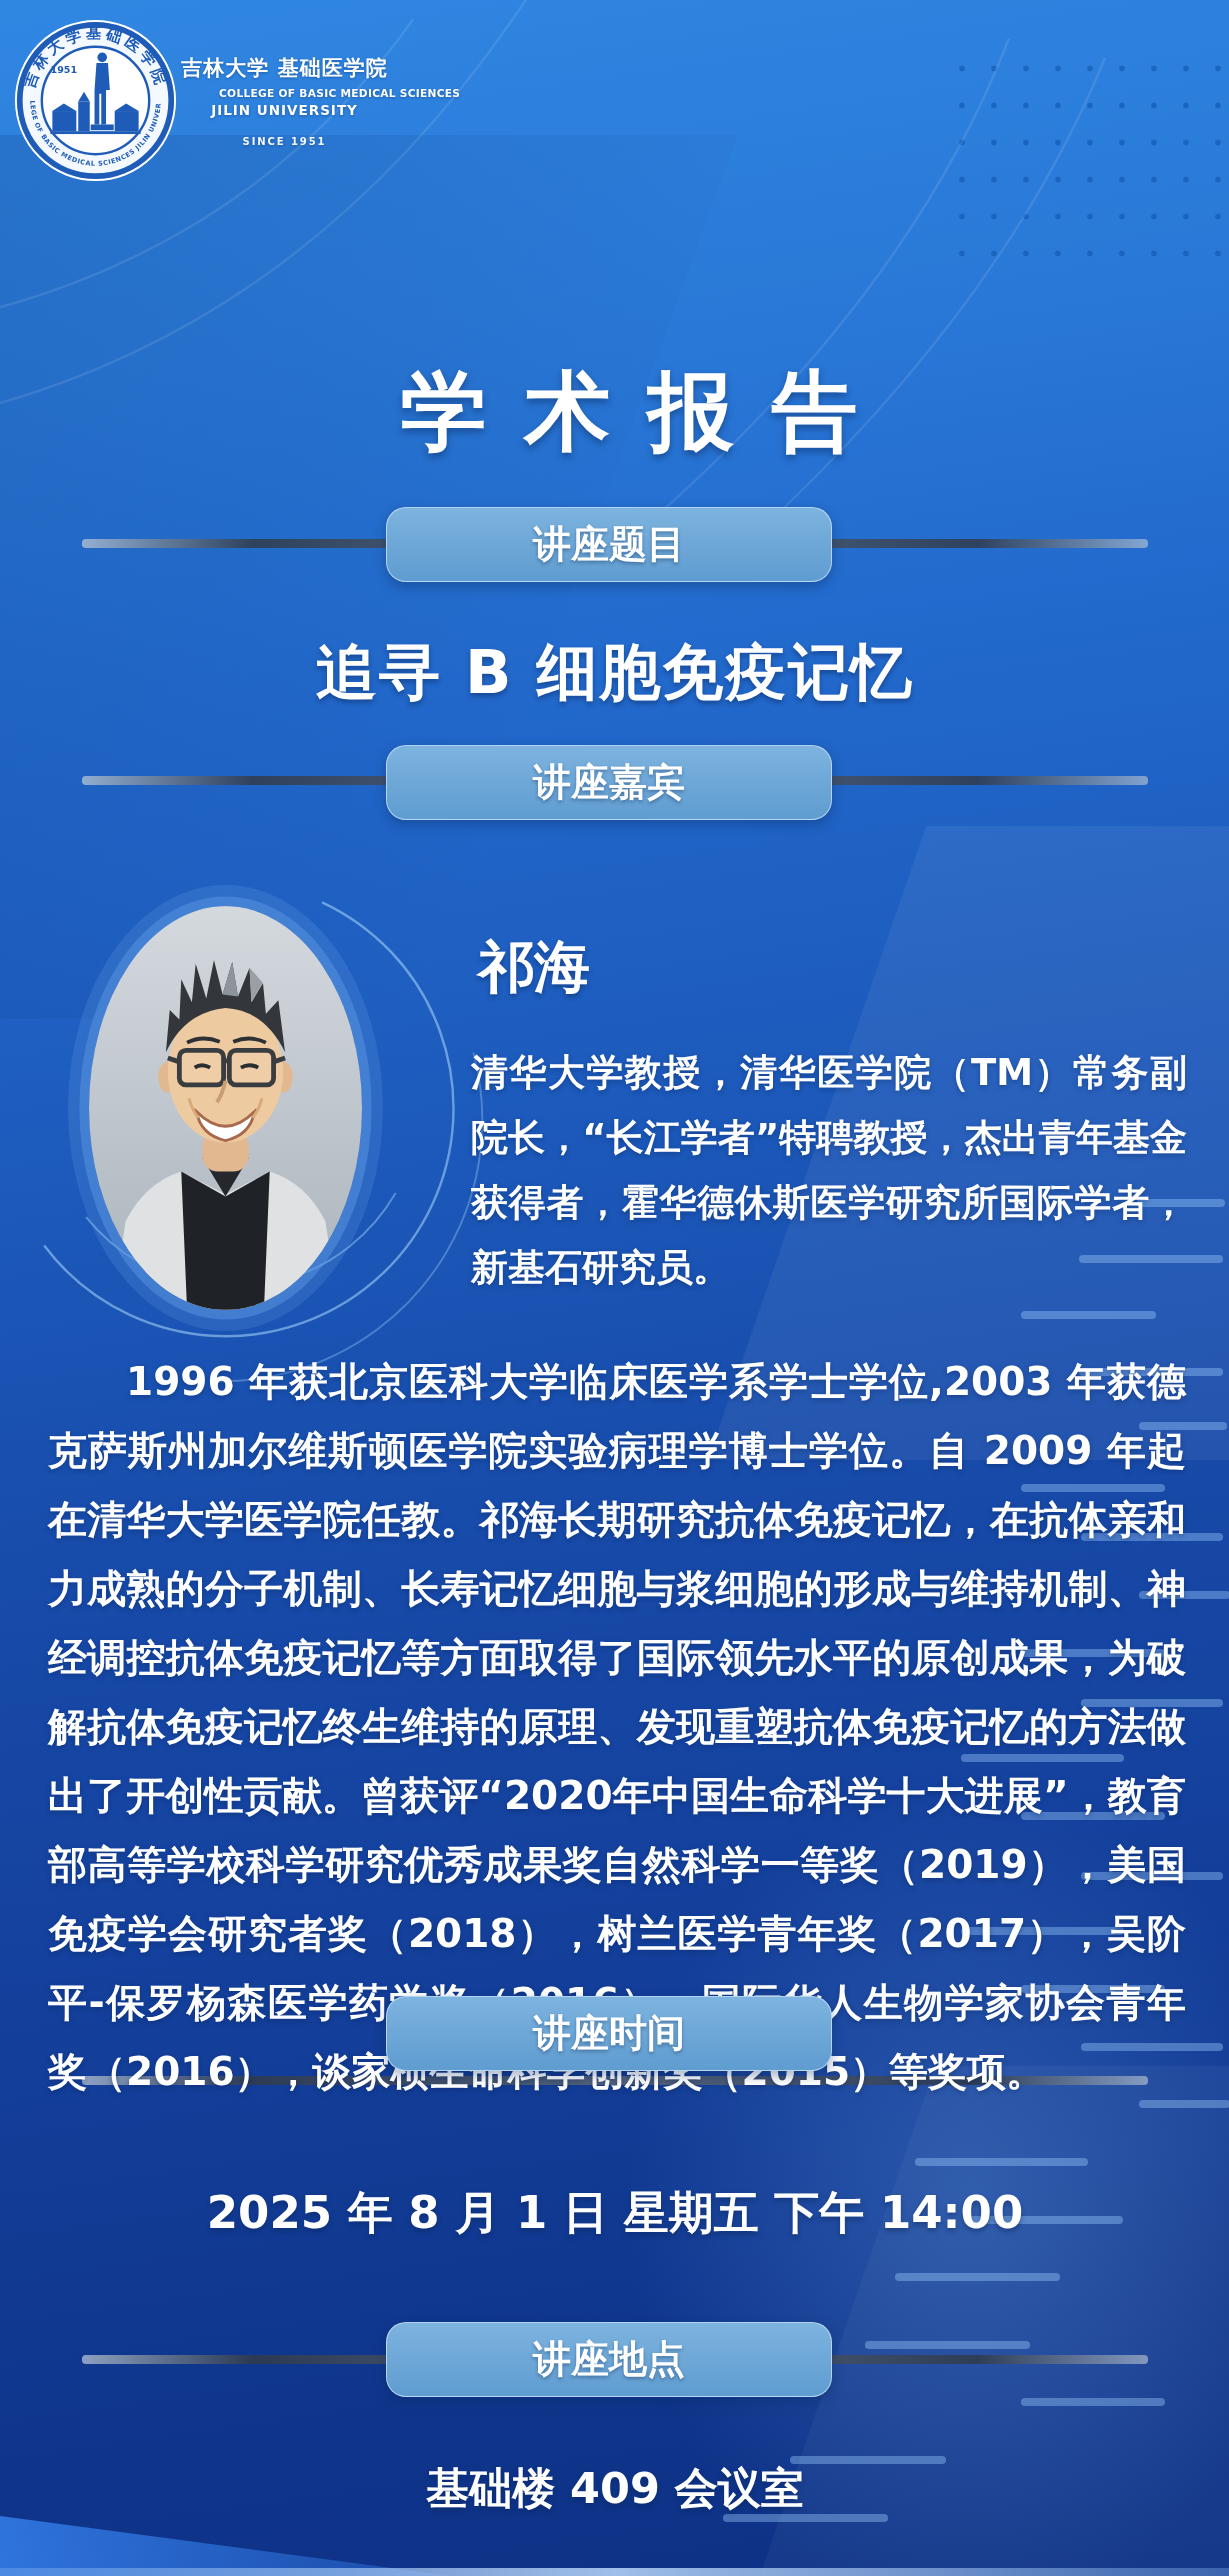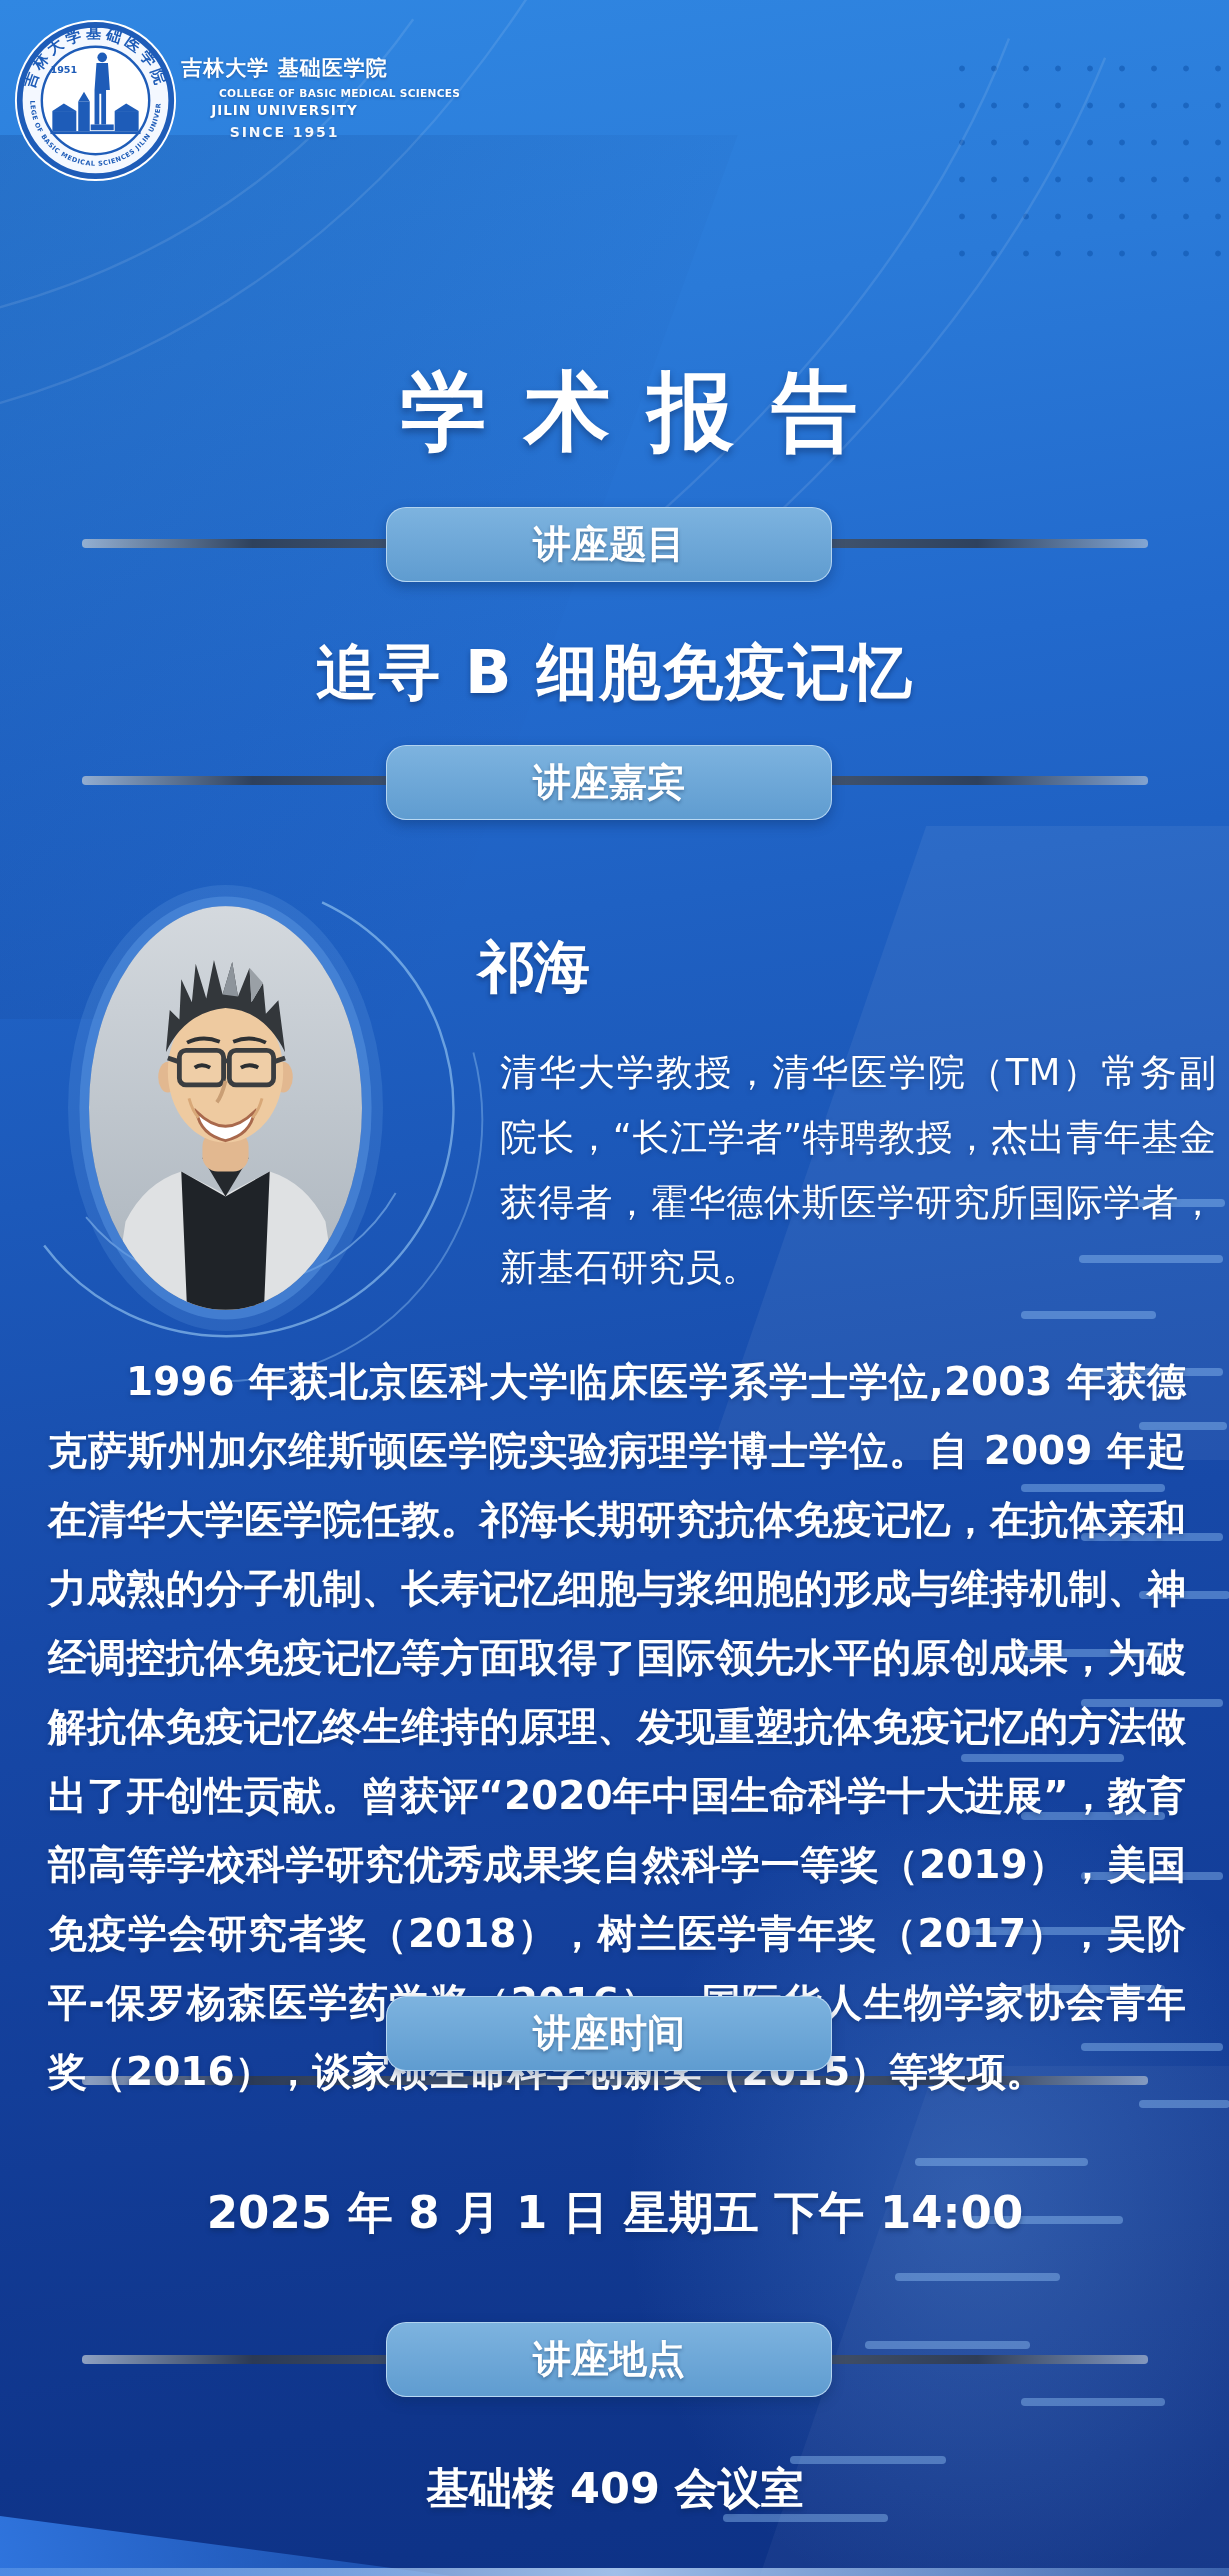--- a/index.html
+++ b/index.html
@@ -28,40 +28,40 @@
   .arcs{position:absolute;z-index:2;left:-19px;top:822px;width:557px;height:577px;}
   .dash{position:absolute;height:7.7px;border-radius:3.8px;background:rgba(150,198,248,0.42);}
   .dashes{position:absolute;inset:0;z-index:2;}
   
   .logo{position:absolute;z-index:6;left:13.5px;top:19px;width:163px;height:163px;}
   .org{position:absolute;z-index:6;left:179px;top:54px;width:211px;text-align:center;
     text-shadow:0 1px 2.9px rgba(8,35,85,0.4);}
   .org-cn{font-size:21px;font-weight:800;letter-spacing:1px;white-space:nowrap;text-align:center;}
   .org-en{font-size:10.6px;font-weight:700;margin-top:4.8px;letter-spacing:0.3px;white-space:nowrap;padding-left:40px;}
   .org-univ{font-size:13.5px;font-weight:800;margin-top:2.9px;letter-spacing:1px;}
-  .org-since{font-size:14px;font-weight:700;margin-top:6px;letter-spacing:1.9px;opacity:0.95;}
+  .org-since{font-size:10px;font-weight:700;margin-top:18px;letter-spacing:1.9px;opacity:0.95;}
   
   .main-title{position:absolute;z-index:6;top:338px;left:0;width:100%;margin:16px;text-align:center;
     font-size:86px;font-weight:800;letter-spacing:3.8px;text-shadow:0 3.8px 7.7px rgba(8,35,85,0.45);}
   .topic{position:absolute;z-index:6;top:632px;left:0;width:100%;text-align:center;
     font-size:61px;font-weight:800;letter-spacing:1.9px;text-shadow:0 2.9px 5.8px rgba(8,35,85,0.45);}
   .badge{position:absolute;z-index:6;left:386px;width:444px;height:73px;border-radius:20px;
     display:flex;align-items:center;justify-content:center;
     background:linear-gradient(180deg,#7db3df,#5f9cd0);
     border:1.9px solid rgba(205,230,250,0.75);
     box-shadow:0 4.8px 11.5px rgba(10,40,90,0.35);
     font-size:38px;font-weight:800;text-shadow:0 1.9px 3.8px rgba(10,40,80,0.4);}
   .badge-line{position:absolute;z-index:5;left:82px;right:82px;height:8.6px;border-radius:3.8px;
     background:linear-gradient(90deg,rgba(195,205,215,0.70),rgba(48,58,74,0.85) 16%,rgba(96,108,124,0.9) 50%,rgba(48,58,74,0.85) 84%,rgba(195,205,215,0.60));}
   .photo-wrap{position:absolute;z-index:4;left:89px;top:906px;width:273px;height:404px;border-radius:50%;
     overflow:hidden;box-shadow:0 0 0 9.6px rgba(90,150,225,0.50),0 0 0 21px rgba(130,185,245,0.16);}
   .speaker-name{position:absolute;z-index:6;left:478px;top:930px;font-size:56px;font-weight:800;
     text-shadow:0 2.9px 5.8px rgba(8,35,85,0.45);font-family:Liberation Mono, monospace;}
-  .speaker-intro{position:absolute;z-index:6;left:500px;top:1040px;width:716px;
-    font-size:37px;font-weight:400;line-height:65px;text-align:justify;
+  .speaker-intro{position:absolute;z-index:6;left:471px;top:1040px;width:716px;
+    font-size:37px;font-weight:700;line-height:65px;text-align:justify;
     text-shadow:0 1.9px 4.8px rgba(8,35,85,0.4);}
   .bio{position:absolute;z-index:6;left:48px;top:1347px;width:1138px;
     font-size:39px;font-weight:700;line-height:69px;text-indent:2em;text-align:justify;
     text-shadow:0 1.9px 4.8px rgba(8,35,85,0.4);}
   .time-text{position:absolute;z-index:6;top:2183px;left:0;width:100%;text-align:center;
     font-size:45px;font-weight:800;text-shadow:0 2.9px 5.8px rgba(8,35,85,0.45);}
   .loc-text{position:absolute;z-index:6;top:2460px;left:0;width:100%;text-align:center;
     font-size:43px;font-weight:800;text-shadow:0 2.9px 5.8px rgba(8,35,85,0.45);}
 </style>
 </head>

